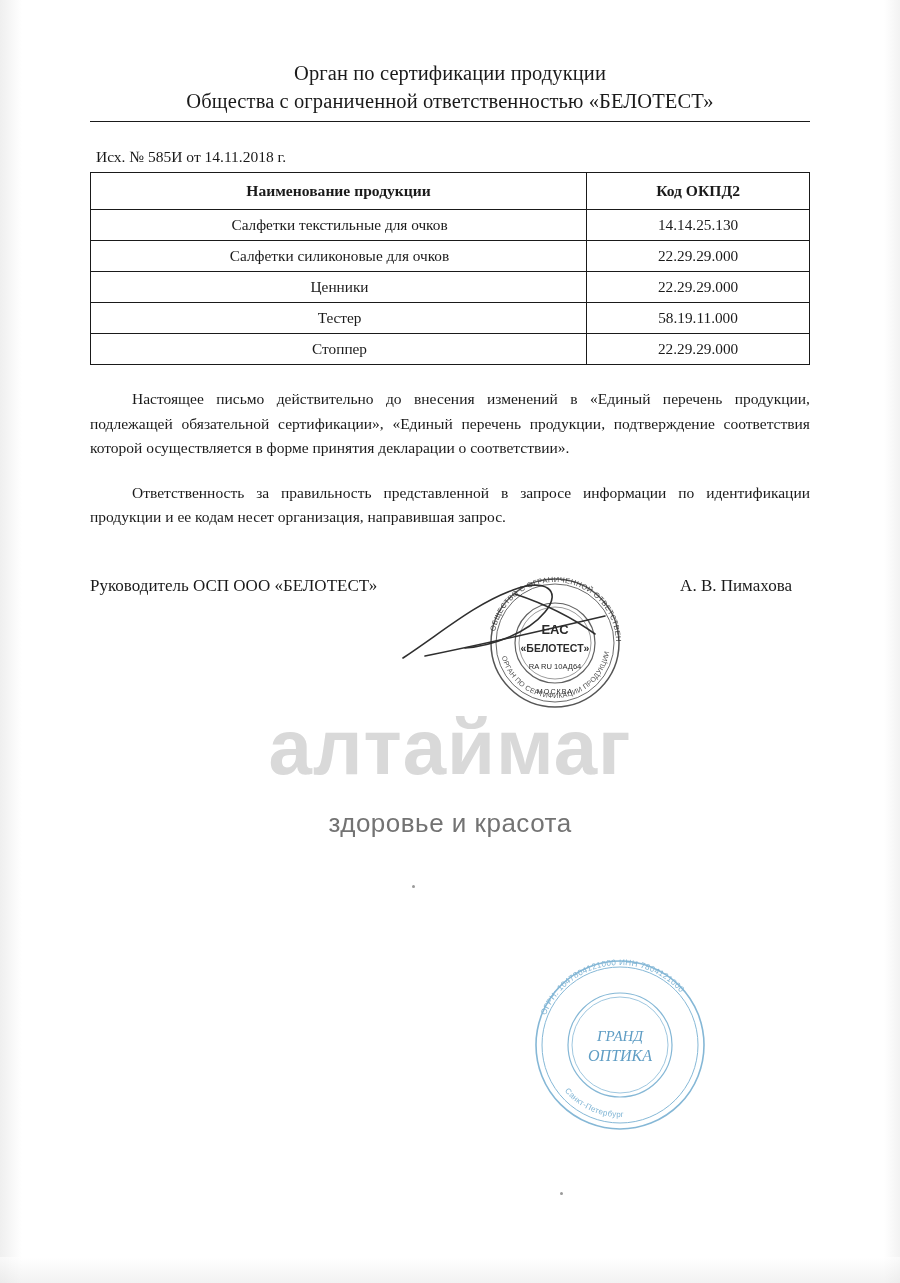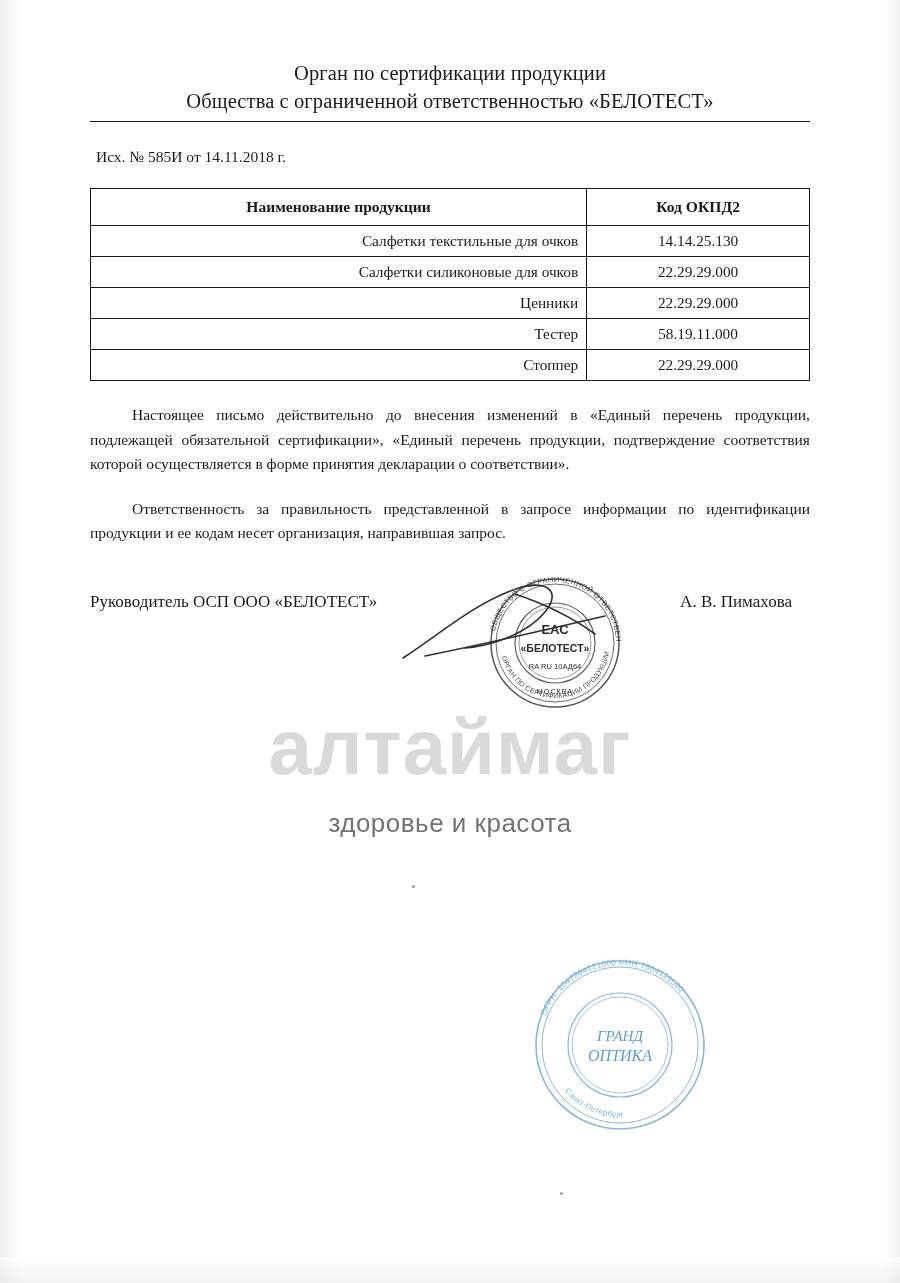--- a/index.html
+++ b/index.html
@@ -73,41 +73,41 @@
     line-height: 1.42;
   }
 
   .outgoing {
     margin-top: 26px;
     font-size: 15.5px;
     padding-left: 6px;
   }
 
   table.products {
-    margin-top: 22px;
+    margin-top: 6px;
     width: 100%;
     border-collapse: collapse;
     font-size: 15.3px;
   }
   table.products th,
   table.products td {
     border: 1.1px solid #1a1a1a;
     padding: 6px 8px;
     vertical-align: middle;
   }
   table.products th {
     font-weight: bold;
     text-align: center;
     padding: 9px 8px;
     font-size: 15.6px;
   }
   table.products th.col-name { width: 69%; }
   table.products th.col-code { width: 31%; }
   table.products td.name {
-    text-align: right;
+    text-align: center;
     padding-left: 10px;
   }
   table.products td.code {
     text-align: center;
   }
 
   .para {
     margin-top: 22px;
     font-size: 15.5px;
     line-height: 1.58;

